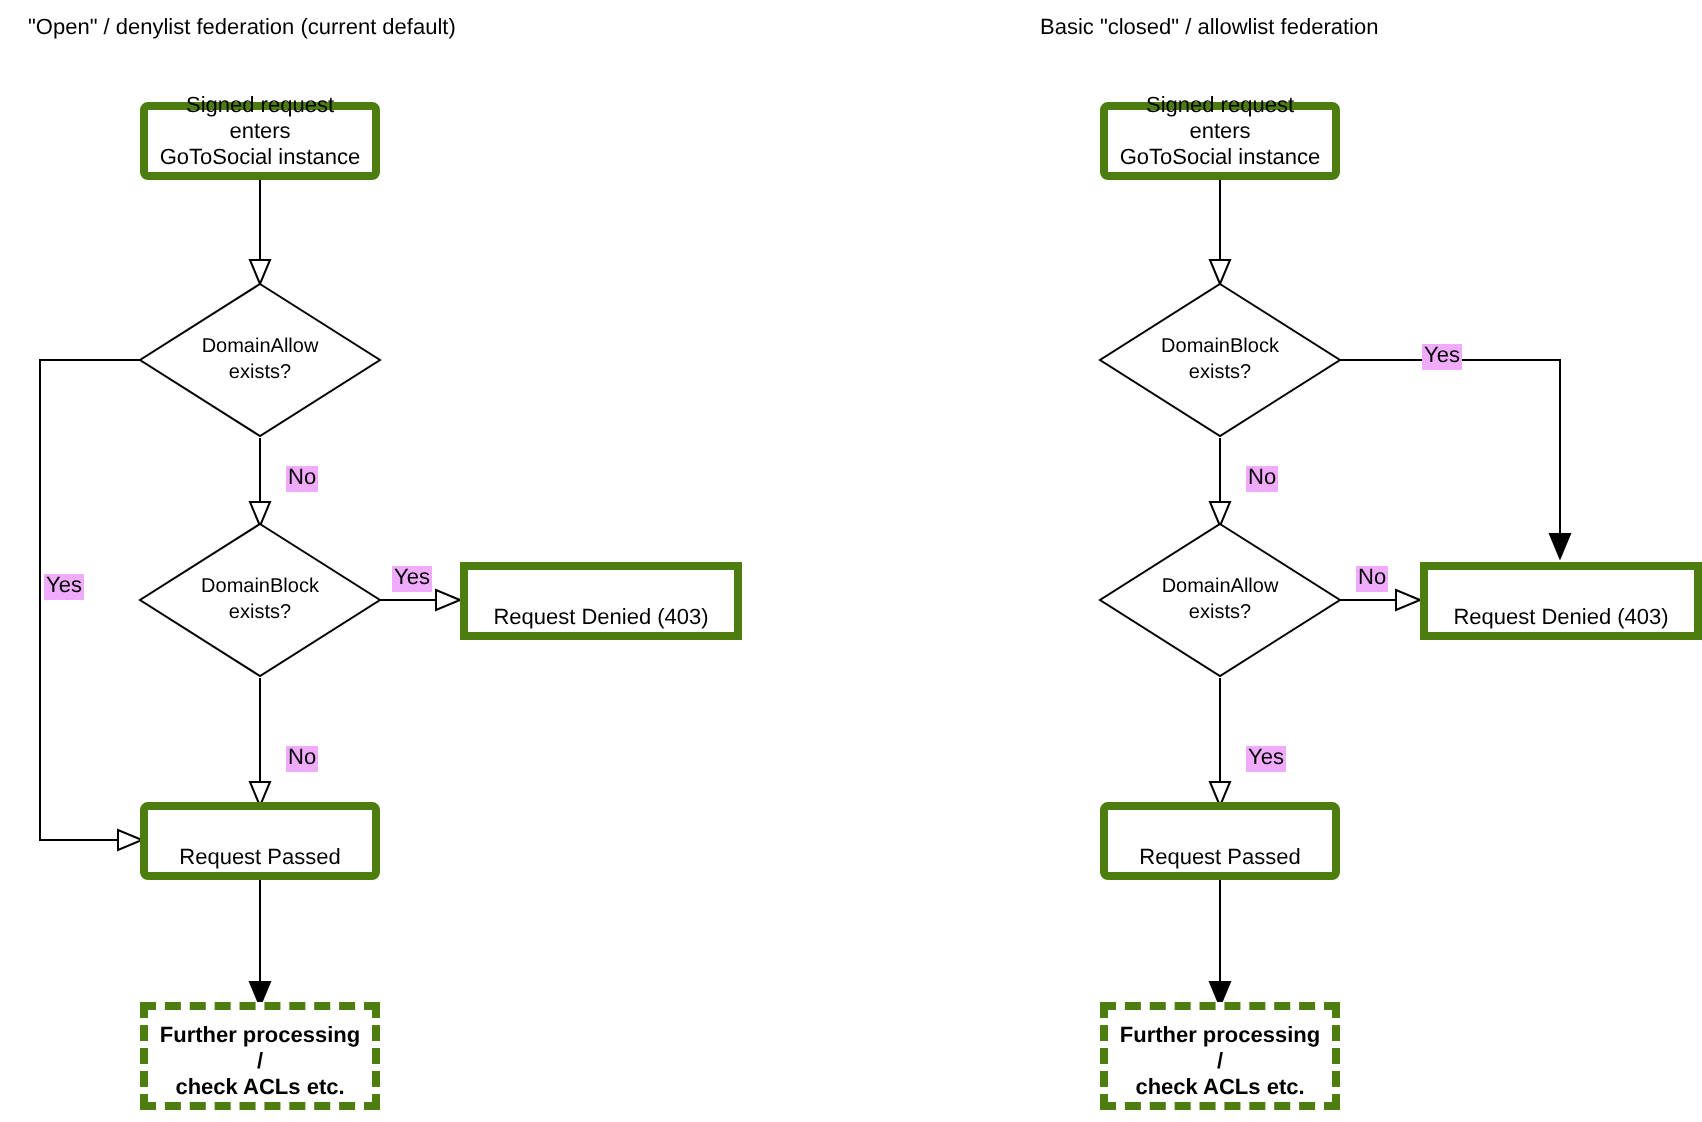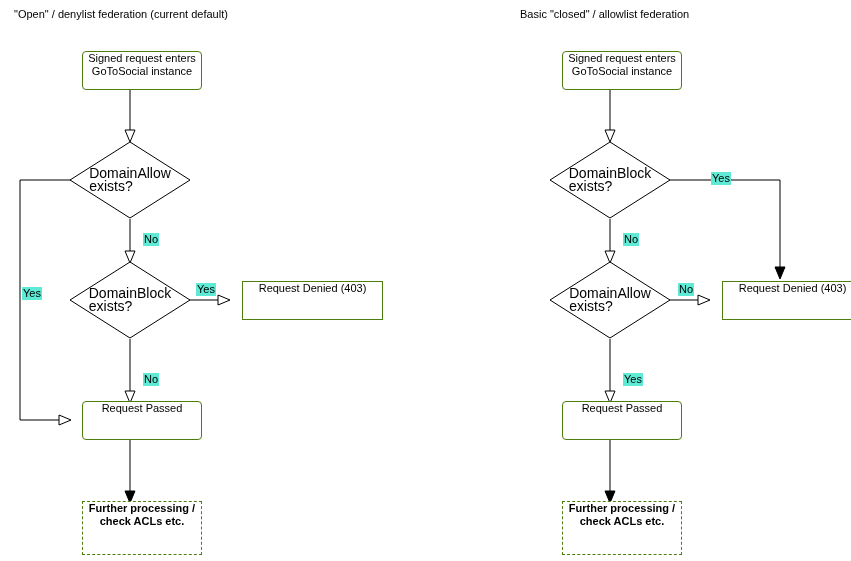--- a/index.html
+++ b/index.html
@@ -22,29 +22,28 @@
     position: absolute;
     font-size: 11px;
     line-height: 13px;
     color: #000000;
     white-space: nowrap;
   }
   .node {
     position: absolute;
     box-sizing: border-box;
     background: #ffffff;
-    border: 1px solid #4d7c0f;
+    border: 4px solid #4d7c0f;
     display: flex;
-    align-items: flex-start;
+    align-items: flex-end;
     justify-content: center;
     text-align: center;
     font-size: 11px;
     line-height: 13px;
     color: #000000;
-    margin-left: 12px;
   }
   .node.rounded {
     border-radius: 4px;
   }
   .node.dashed {
     border-style: dashed;
     font-weight: bold;
   }
   .node-text {
     white-space: pre-line;
@@ -58,33 +57,33 @@
     top: 0;
     left: 0;
     overflow: visible;
   }
   .diamond .diamond-label {
     position: absolute;
     inset: 0;
     display: flex;
     align-items: center;
     justify-content: center;
-    text-align: left;
-    font-size: 14px;
+    text-align: center;
+    font-size: 10px;
     line-height: 13px;
     white-space: pre-line;
     color: #000000;
   }
   .edge-label {
     position: absolute;
     font-size: 11px;
     line-height: 13px;
     color: #000000;
     white-space: nowrap;
-    background: #5eead4;
+    background: #f0abfc;
     padding: 0 1px;
   }
   svg.edges {
     position: absolute;
     top: 0;
     left: 0;
     width: 851px;
     height: 561px;
     overflow: visible;
   }

